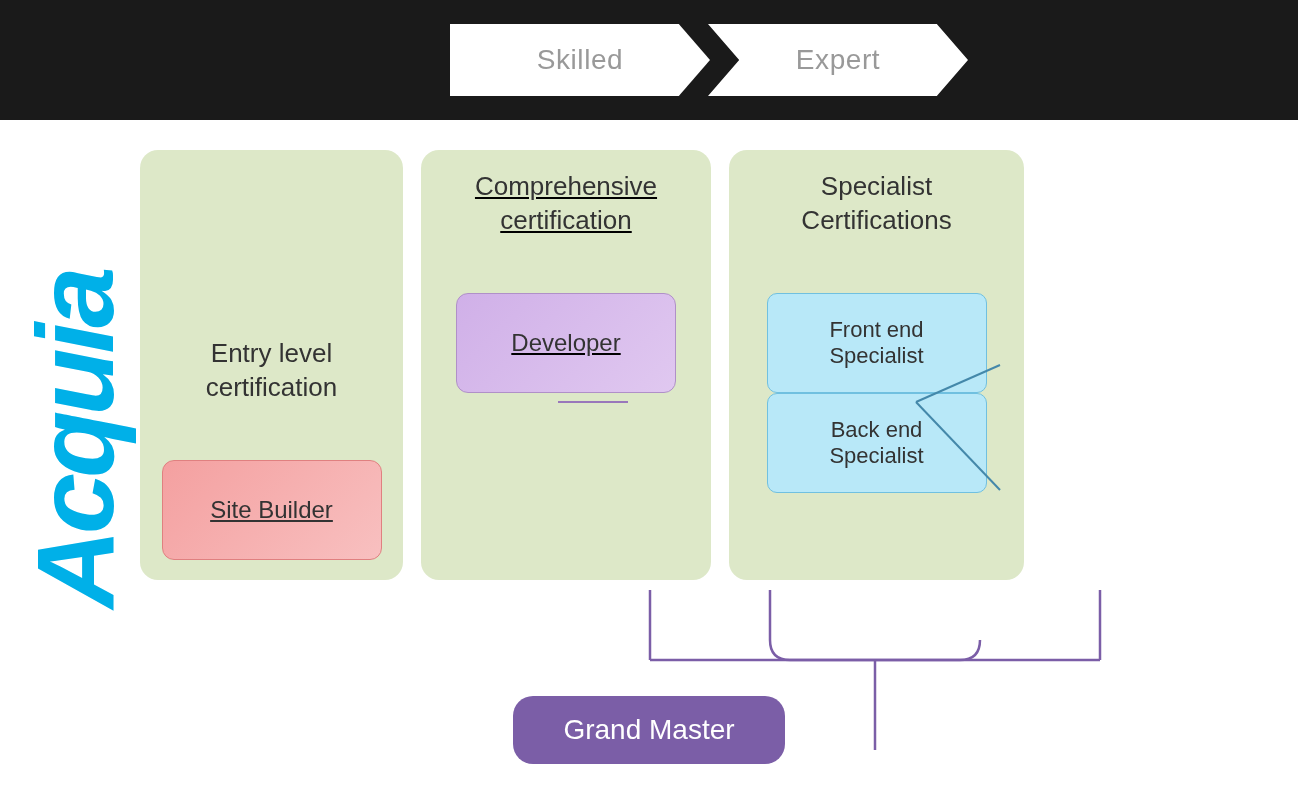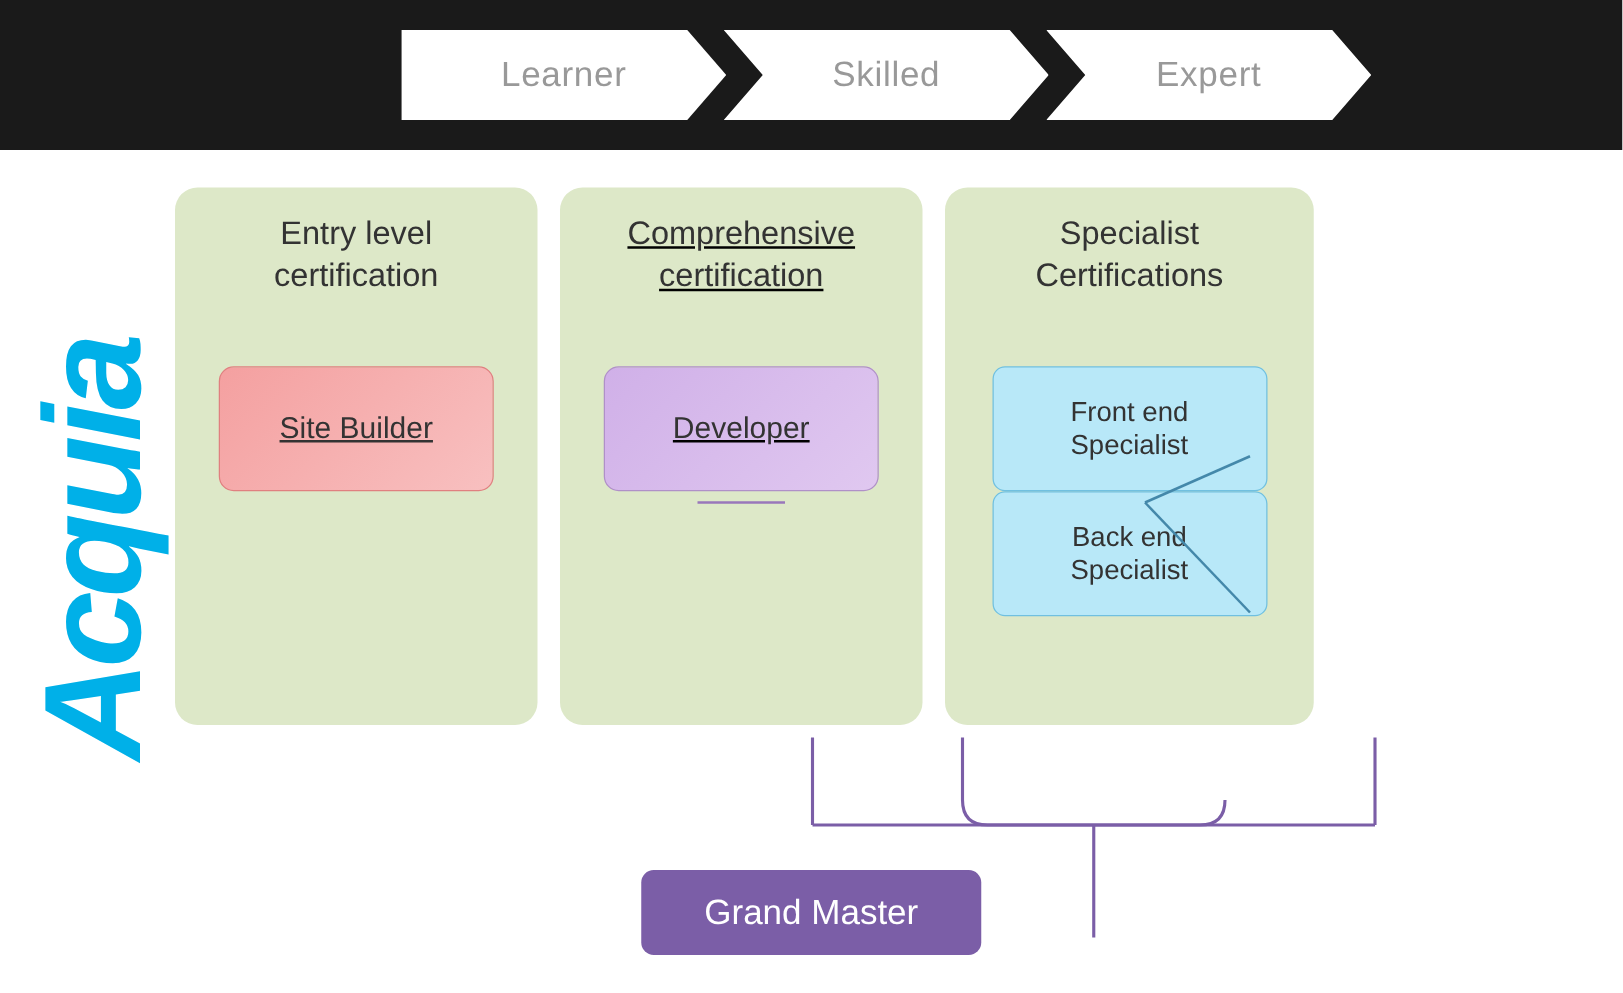--- a/index.html
+++ b/index.html
@@ -104,22 +104,23 @@
     .cert-panel {
       background: #dde8c8;
       border-radius: 18px;
       padding: 20px 18px;
       display: flex;
       flex-direction: column;
       align-items: center;
     }
 
     .cert-panel.entry {
-      width: 290px;
+      width: 263px;
       min-height: 430px;
+      justify-content: flex-end;
     }
 
     .cert-panel.comprehensive {
       width: 290px;
       min-height: 430px;
       text-decoration: underline;
     }
 
     .cert-panel.specialist {
       width: 295px;
@@ -183,21 +184,21 @@
       align-items: center;
       justify-content: center;
       text-align: center;
       font-size: 22px;
       color: #333;
       margin: 0 auto;
     }
 
     .grand-master-box {
       background: #7b5ea7;
-      border-radius: 10px;
+      border-radius: 20px;
       padding: 18px 50px;
       color: white;
       font-size: 28px;
       font-weight: 500;
       text-align: center;
     }
 
     
     .svg-overlay {
       position: absolute;
@@ -207,23 +208,20 @@
       height: 100%;
       pointer-events: none;
     }
   </style>
 </head>
 <body>
 
 <div class="top-banner">
   <div class="arrows-container">
     <div class="arrow-shape">
-      <span class="arrow-label">Learner</span>
-    </div>
-    <div class="arrow-shape">
       <span class="arrow-label">Skilled</span>
     </div>
     <div class="arrow-shape">
       <span class="arrow-label">Expert</span>
     </div>
   </div>
 </div>
 
 <div class="main-content">
 

